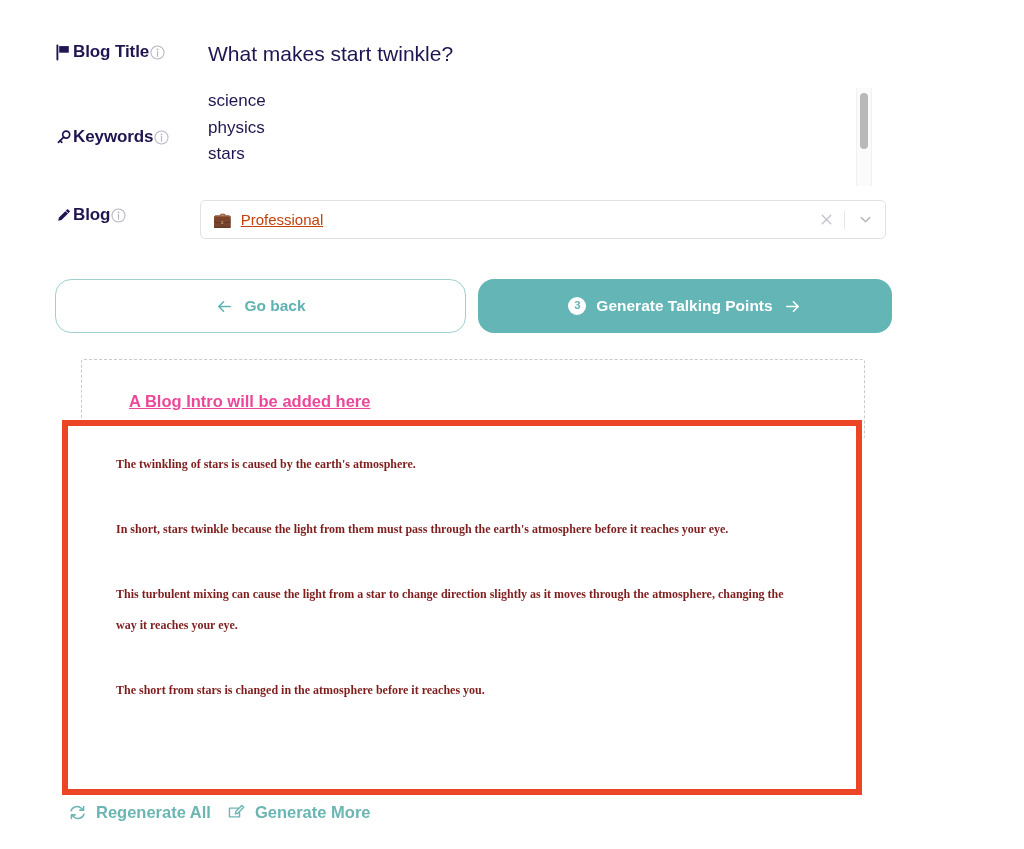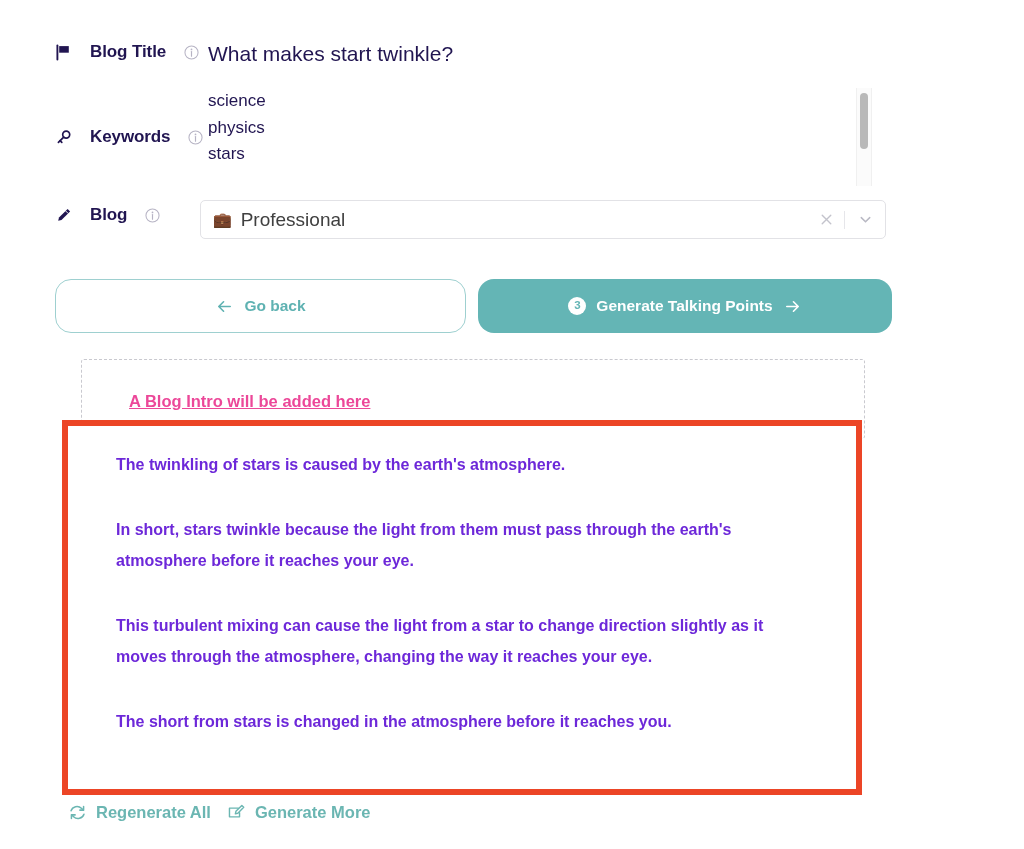--- a/index.html
+++ b/index.html
@@ -23,21 +23,21 @@
 
   
   .form-row {
     position: absolute;
     display: flex;
     align-items: flex-start;
   }
   .row-label {
     display: flex;
     align-items: center;
-    gap: 18px;
+    gap: 1px;
     width: 150px;
     flex: 0 0 150px;
     padding-left: 9px;
     box-sizing: border-box;
   }
   .row-label .label-text {
     font-size: 17px;
     font-weight: bold;
     color: #211551;
     letter-spacing: -0.1px;
@@ -122,23 +122,24 @@
     align-items: center;
     box-sizing: border-box;
   }
   .select-emoji {
     font-size: 15px;
     margin-left: 12px;
     margin-right: 9px;
     line-height: 1;
   }
   .select-value {
-    font-size: 19px;
-    color: #404040;
+    font-size: 15px;
+    color: #c2410c;
     flex: 1 1 auto;
+    text-decoration: underline;
   }
   .select-clear {
     width: 24px;
     height: 24px;
     display: flex;
     align-items: center;
     justify-content: center;
     color: #c3c3cc;
   }
   .select-clear svg { width: 13px; height: 13px; display: block; }
@@ -239,25 +240,26 @@
     background: #ffffff;
     box-sizing: border-box;
   }
   .tp-list {
     position: absolute;
     left: 48px;
     top: 23px;
     width: 690px;
   }
   .tp-item {
-    font-size: 16px;
-    font-weight: bold;
-    color: #6d28d9;
+    font-size: 12px;
+    font-weight: bold;
+    color: #7f1d1d;
     line-height: 31px;
     margin-bottom: 34px;
+    font-family: Liberation Serif, serif;
   }
   .tp-item:last-child { margin-bottom: 0; }
 
   
   .footer-actions {
     position: absolute;
     left: 68px;
     top: 803px;
     display: flex;
     align-items: center;

